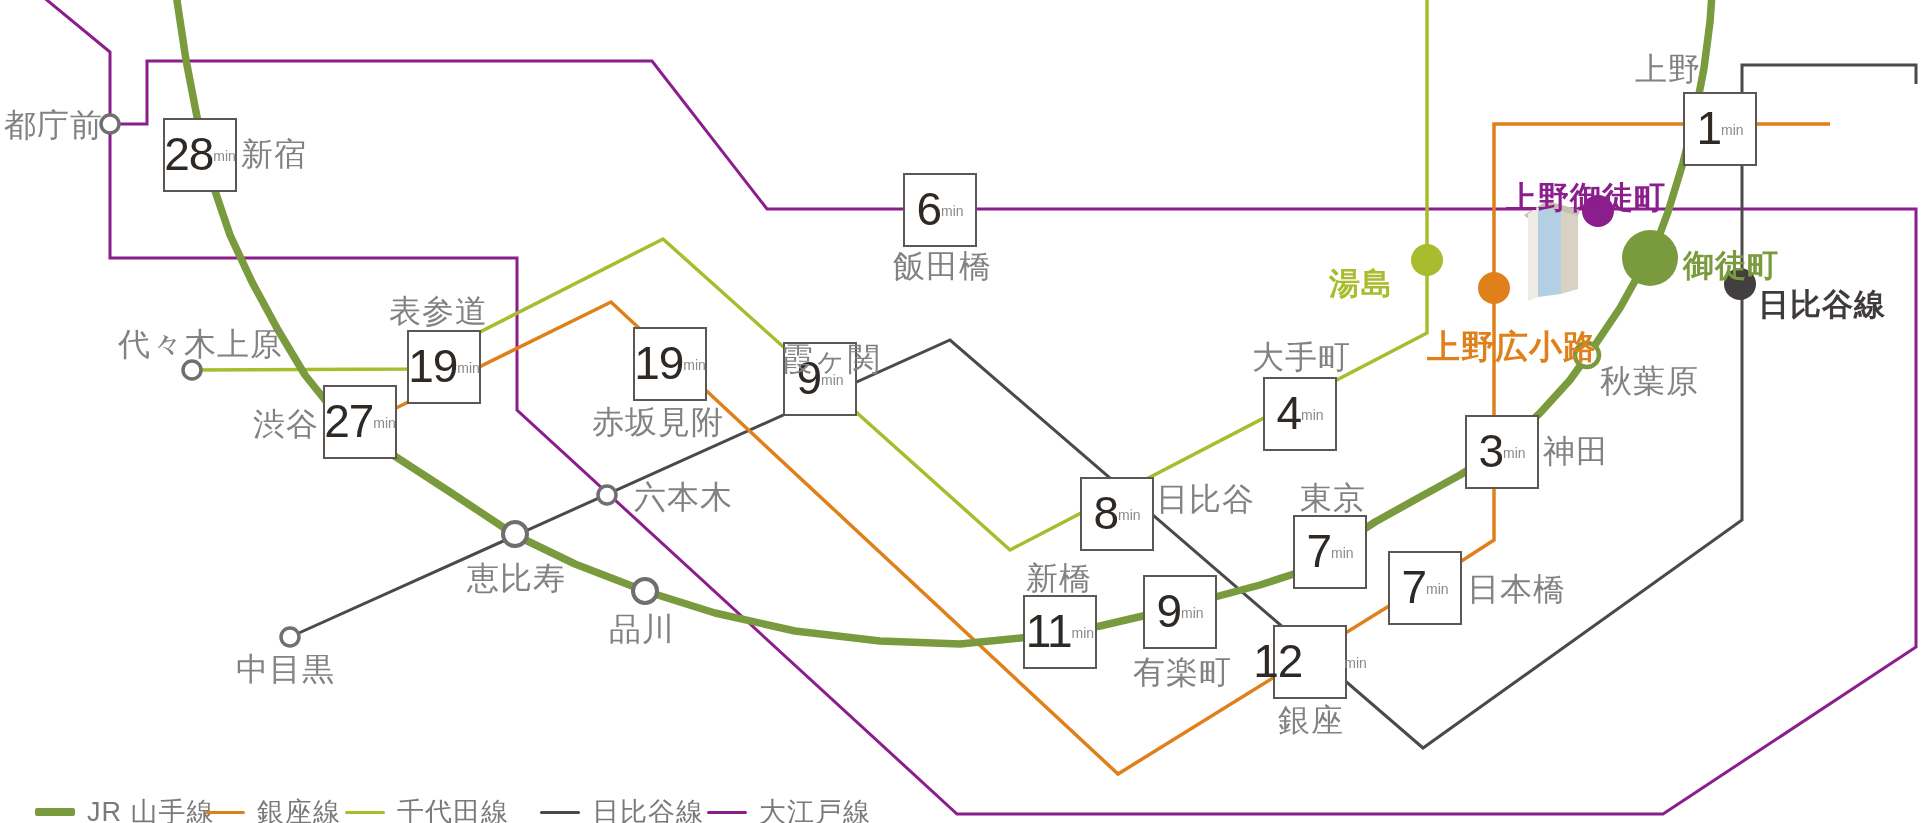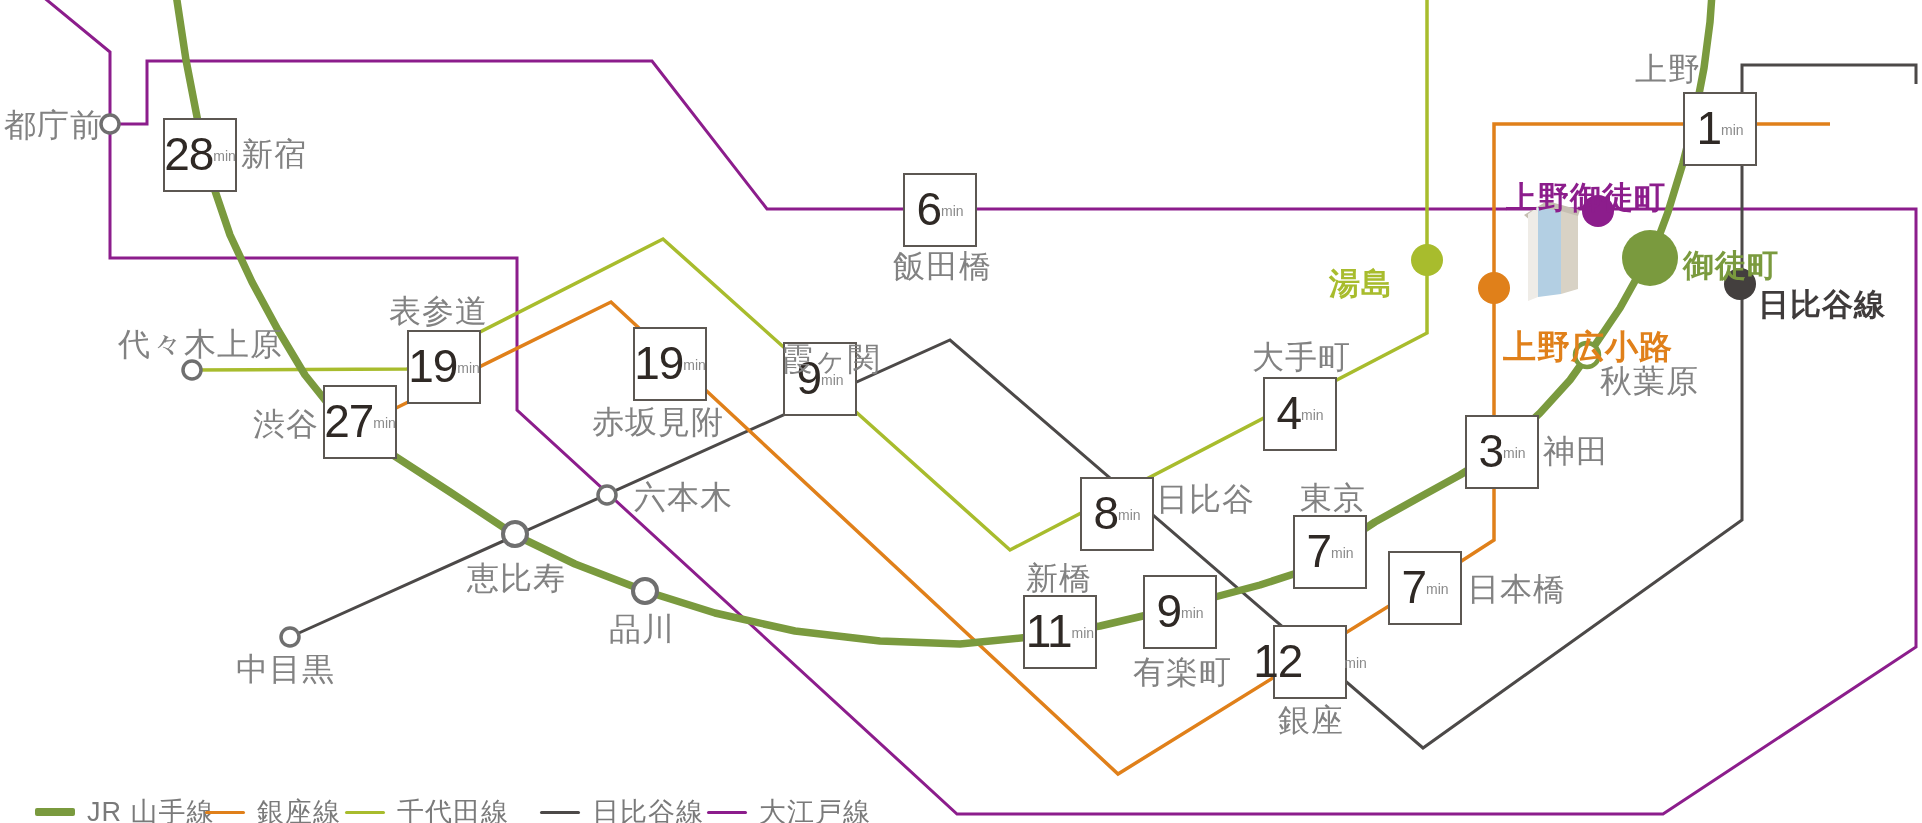--- a/index.html
+++ b/index.html
@@ -139,21 +139,21 @@
   <div class="slabel" style="left:1133px;top:655px;">有楽町</div>
   <div class="slabel" style="left:1156px;top:482px;">日比谷</div>
   <div class="slabel" style="left:1278px;top:703px;">銀座</div>
   <div class="slabel" style="left:1300px;top:481px;">東京</div>
   <div class="slabel" style="left:1252px;top:340px;">大手町</div>
   <div class="slabel" style="left:1467px;top:572px;">日本橋</div>
   <div class="slabel" style="left:1543px;top:434px;">神田</div>
   <div class="slabel" style="left:1600px;top:364px;">秋葉原</div>
   <div class="slabel" style="left:1635px;top:52px;">上野</div>
   <div class="slabel bold c-chiyoda" style="left:1329px;top:243px;">湯島</div>
-  <div class="slabel bold c-ginza" style="left:1503px;top:305px;">上野広小路</div>
+  <div class="slabel bold c-ginza" style="left:1427px;top:305px;">上野広小路</div>
   <div class="slabel bold c-oedo" style="left:1506px;top:157px;">上野御徒町</div>
   <div class="slabel bold c-yamanote" style="left:1683px;top:225px;">御徒町</div>
   <div class="slabel bold c-dark" style="left:1758px;top:264px;">日比谷線</div>
 
   <div id="legend">
     <div class="leg-item" style="left:35px;top:794px;">
       <span class="leg-swatch" style="width:40px;height:8px;background:#7a9a3e;"></span>
       <span class="leg-label">JR 山手線</span>
     </div>
     <div class="leg-item" style="left:205px;top:794px;">

